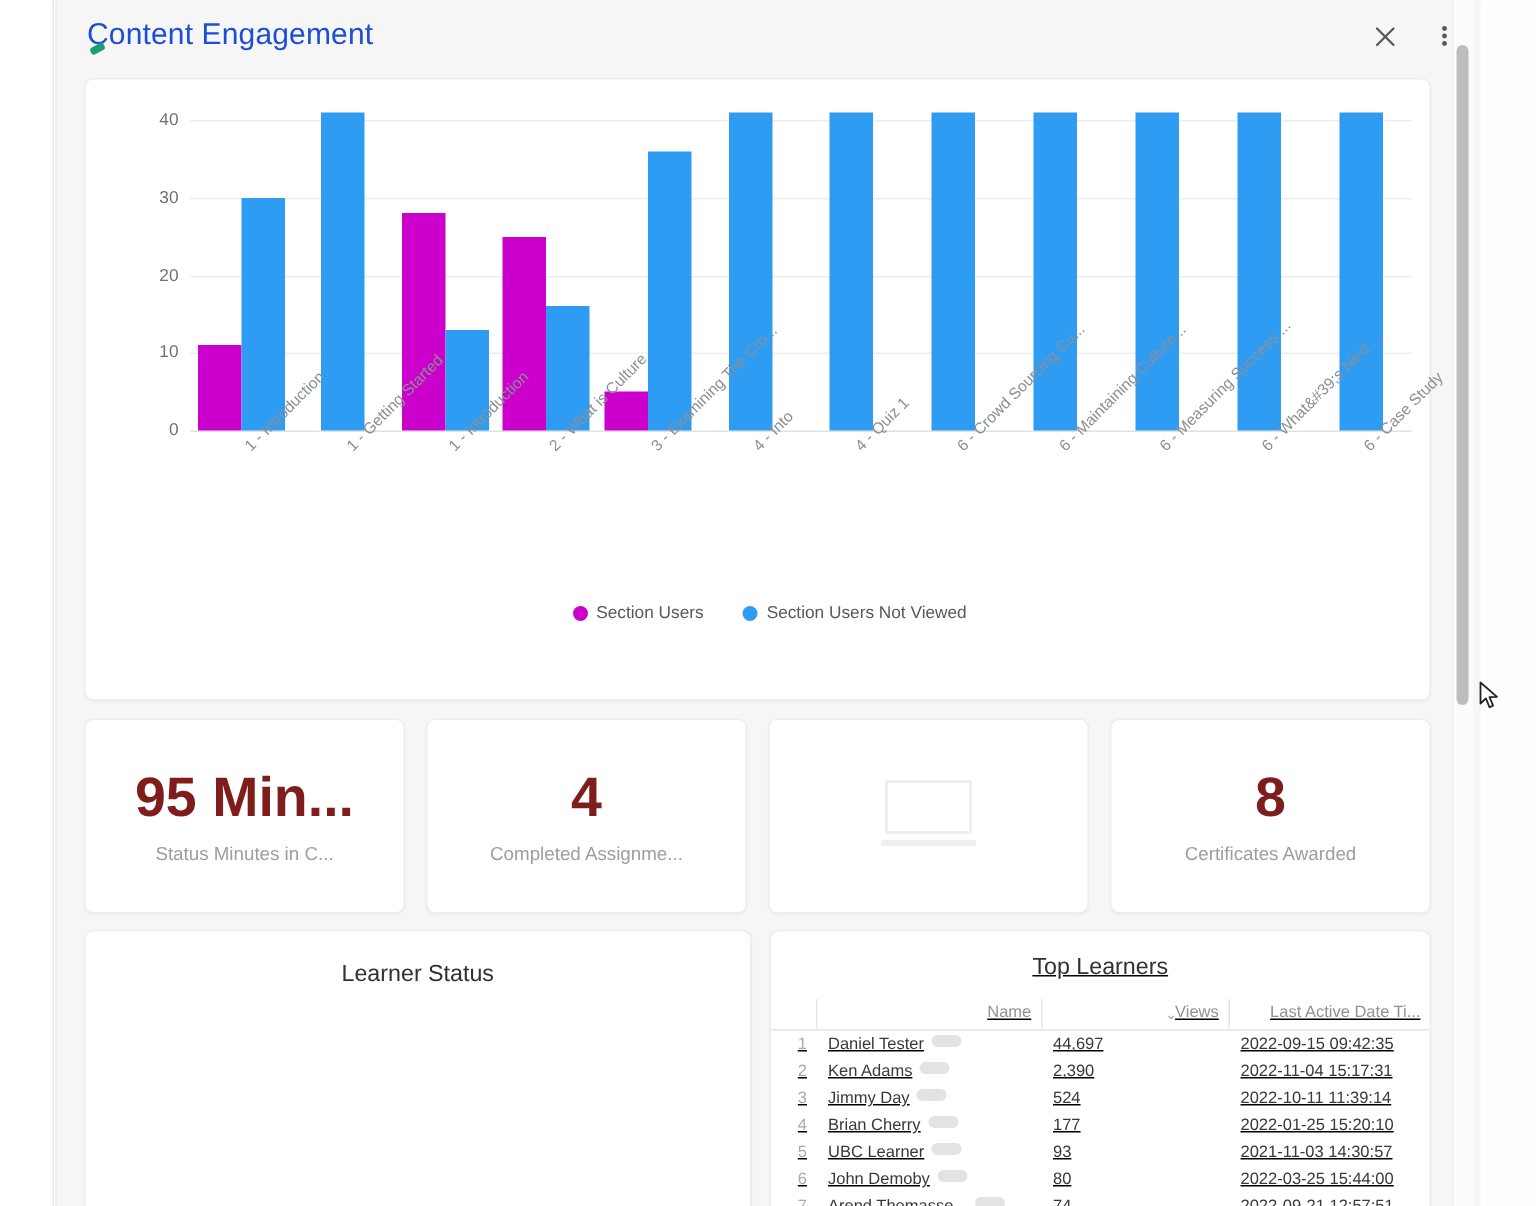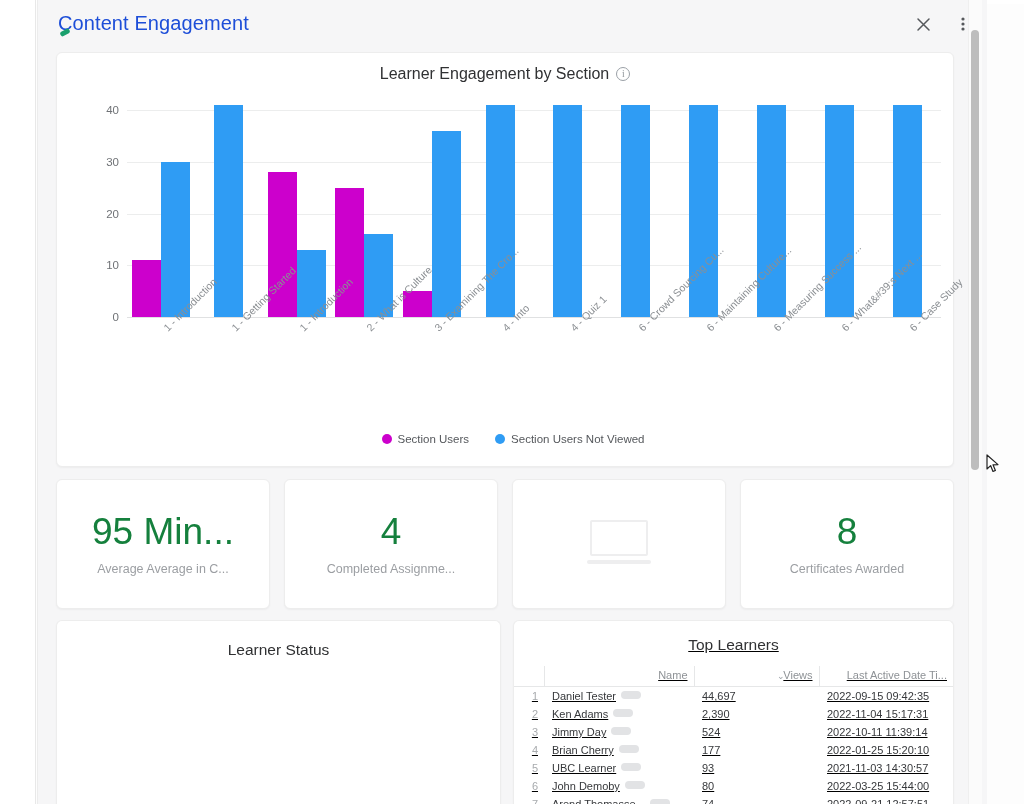--- a/index.html
+++ b/index.html
@@ -48,21 +48,21 @@
   .xlab-cell { flex: 1; position: relative; }
   .xlab { position: absolute; left: 50%; top: 4px; transform-origin: left top; transform: rotate(-45deg); white-space: nowrap; font-size: 10.5px; color: #8b8f93; }
 
   .legend { position: absolute; left: 16px; right: 0; top: 340px; display: flex; justify-content: center; gap: 26px; }
   .leg { display: flex; align-items: center; gap: 6px; font-size: 11.5px; color: #55585c; }
   .dot { width: 10px; height: 10px; border-radius: 50%; }
 
   
   .kpis { position: absolute; left: 18px; top: 479px; width: 898px; height: 130px; display: flex; gap: 14px; }
   .kpi { flex: 1; display: flex; flex-direction: column; align-items: center; justify-content: center; }
-  .kpi-value { font-size: 37px; color: #15803d; font-weight: 400; line-height: 1.1; }
+  .kpi-value { font-size: 37px; color: #7f1d1d; font-weight: 700; line-height: 1.1; }
   .kpi-label { margin-top: 9px; font-size: 12.5px; color: #9b9ea2; }
   .laptop { width: 64px; height: 48px; }
   .laptop .screen-rect { width: 58px; height: 36px; border: 2.5px solid #eeeeef; border-radius: 2px; margin: 0 auto; }
   .laptop .base-bar { width: 64px; height: 4px; background: #eeeeef; border-radius: 3px; margin-top: 4px; }
 
   
   .status-card { position: absolute; left: 18px; top: 620px; width: 445px; height: 184px; border-bottom: none; border-radius: 6px 6px 0 0; }
   .status-title { text-align: center; padding-top: 20px; font-size: 15.5px; color: #303133; }
 
   .learners-card { position: absolute; left: 475px; top: 620px; width: 441px; height: 184px; border-bottom: none; border-radius: 6px 6px 0 0; overflow: hidden; text-decoration: underline; }
@@ -106,24 +106,20 @@
           <svg width="4" height="16" viewBox="0 0 4 16">
               <circle cx="2" cy="3" r="1.6" fill="#55585c"></circle>
               <circle cx="2" cy="8" r="1.6" fill="#55585c"></circle>
               <circle cx="2" cy="13" r="1.6" fill="#55585c"></circle>
             </svg>
         </div>
       </div>
     </div>
 
     <div class="card chart-card">
-      <div class="chart-title-row">
-        <div class="chart-title">Learner Engagement by Section</div>
-        <div class="info-ic">i</div>
-      </div>
 
       <div class="plot-wrap">
         <div class="yaxis" id="yaxis">
             <div class="ytick" style="top: 212px;">0</div>
             <div class="ytick" style="top: 160.293px;">10</div>
             <div class="ytick" style="top: 108.585px;">20</div>
             <div class="ytick" style="top: 56.878px;">30</div>
             <div class="ytick" style="top: 5.17073px;">40</div>
           </div>
         <div class="plot">
@@ -224,21 +220,21 @@
               <span class="dot" style="background:#2f9cf4"></span>
               <span>Section Users Not Viewed</span>
             </div>
           </div>
       </div>
     </div>
 
     <div class="kpis" id="kpis">
         <div class="card kpi">
           <div class="kpi-value">95 Min...</div>
-          <div class="kpi-label">Average Average in C...</div>
+          <div class="kpi-label">Status Minutes in C...</div>
         </div>
         <div class="card kpi">
           <div class="kpi-value">4</div>
           <div class="kpi-label">Completed Assignme...</div>
         </div>
         <div class="card kpi">
           <div class="laptop">
             <div class="screen-rect"></div>
             <div class="base-bar"></div>
           </div>

